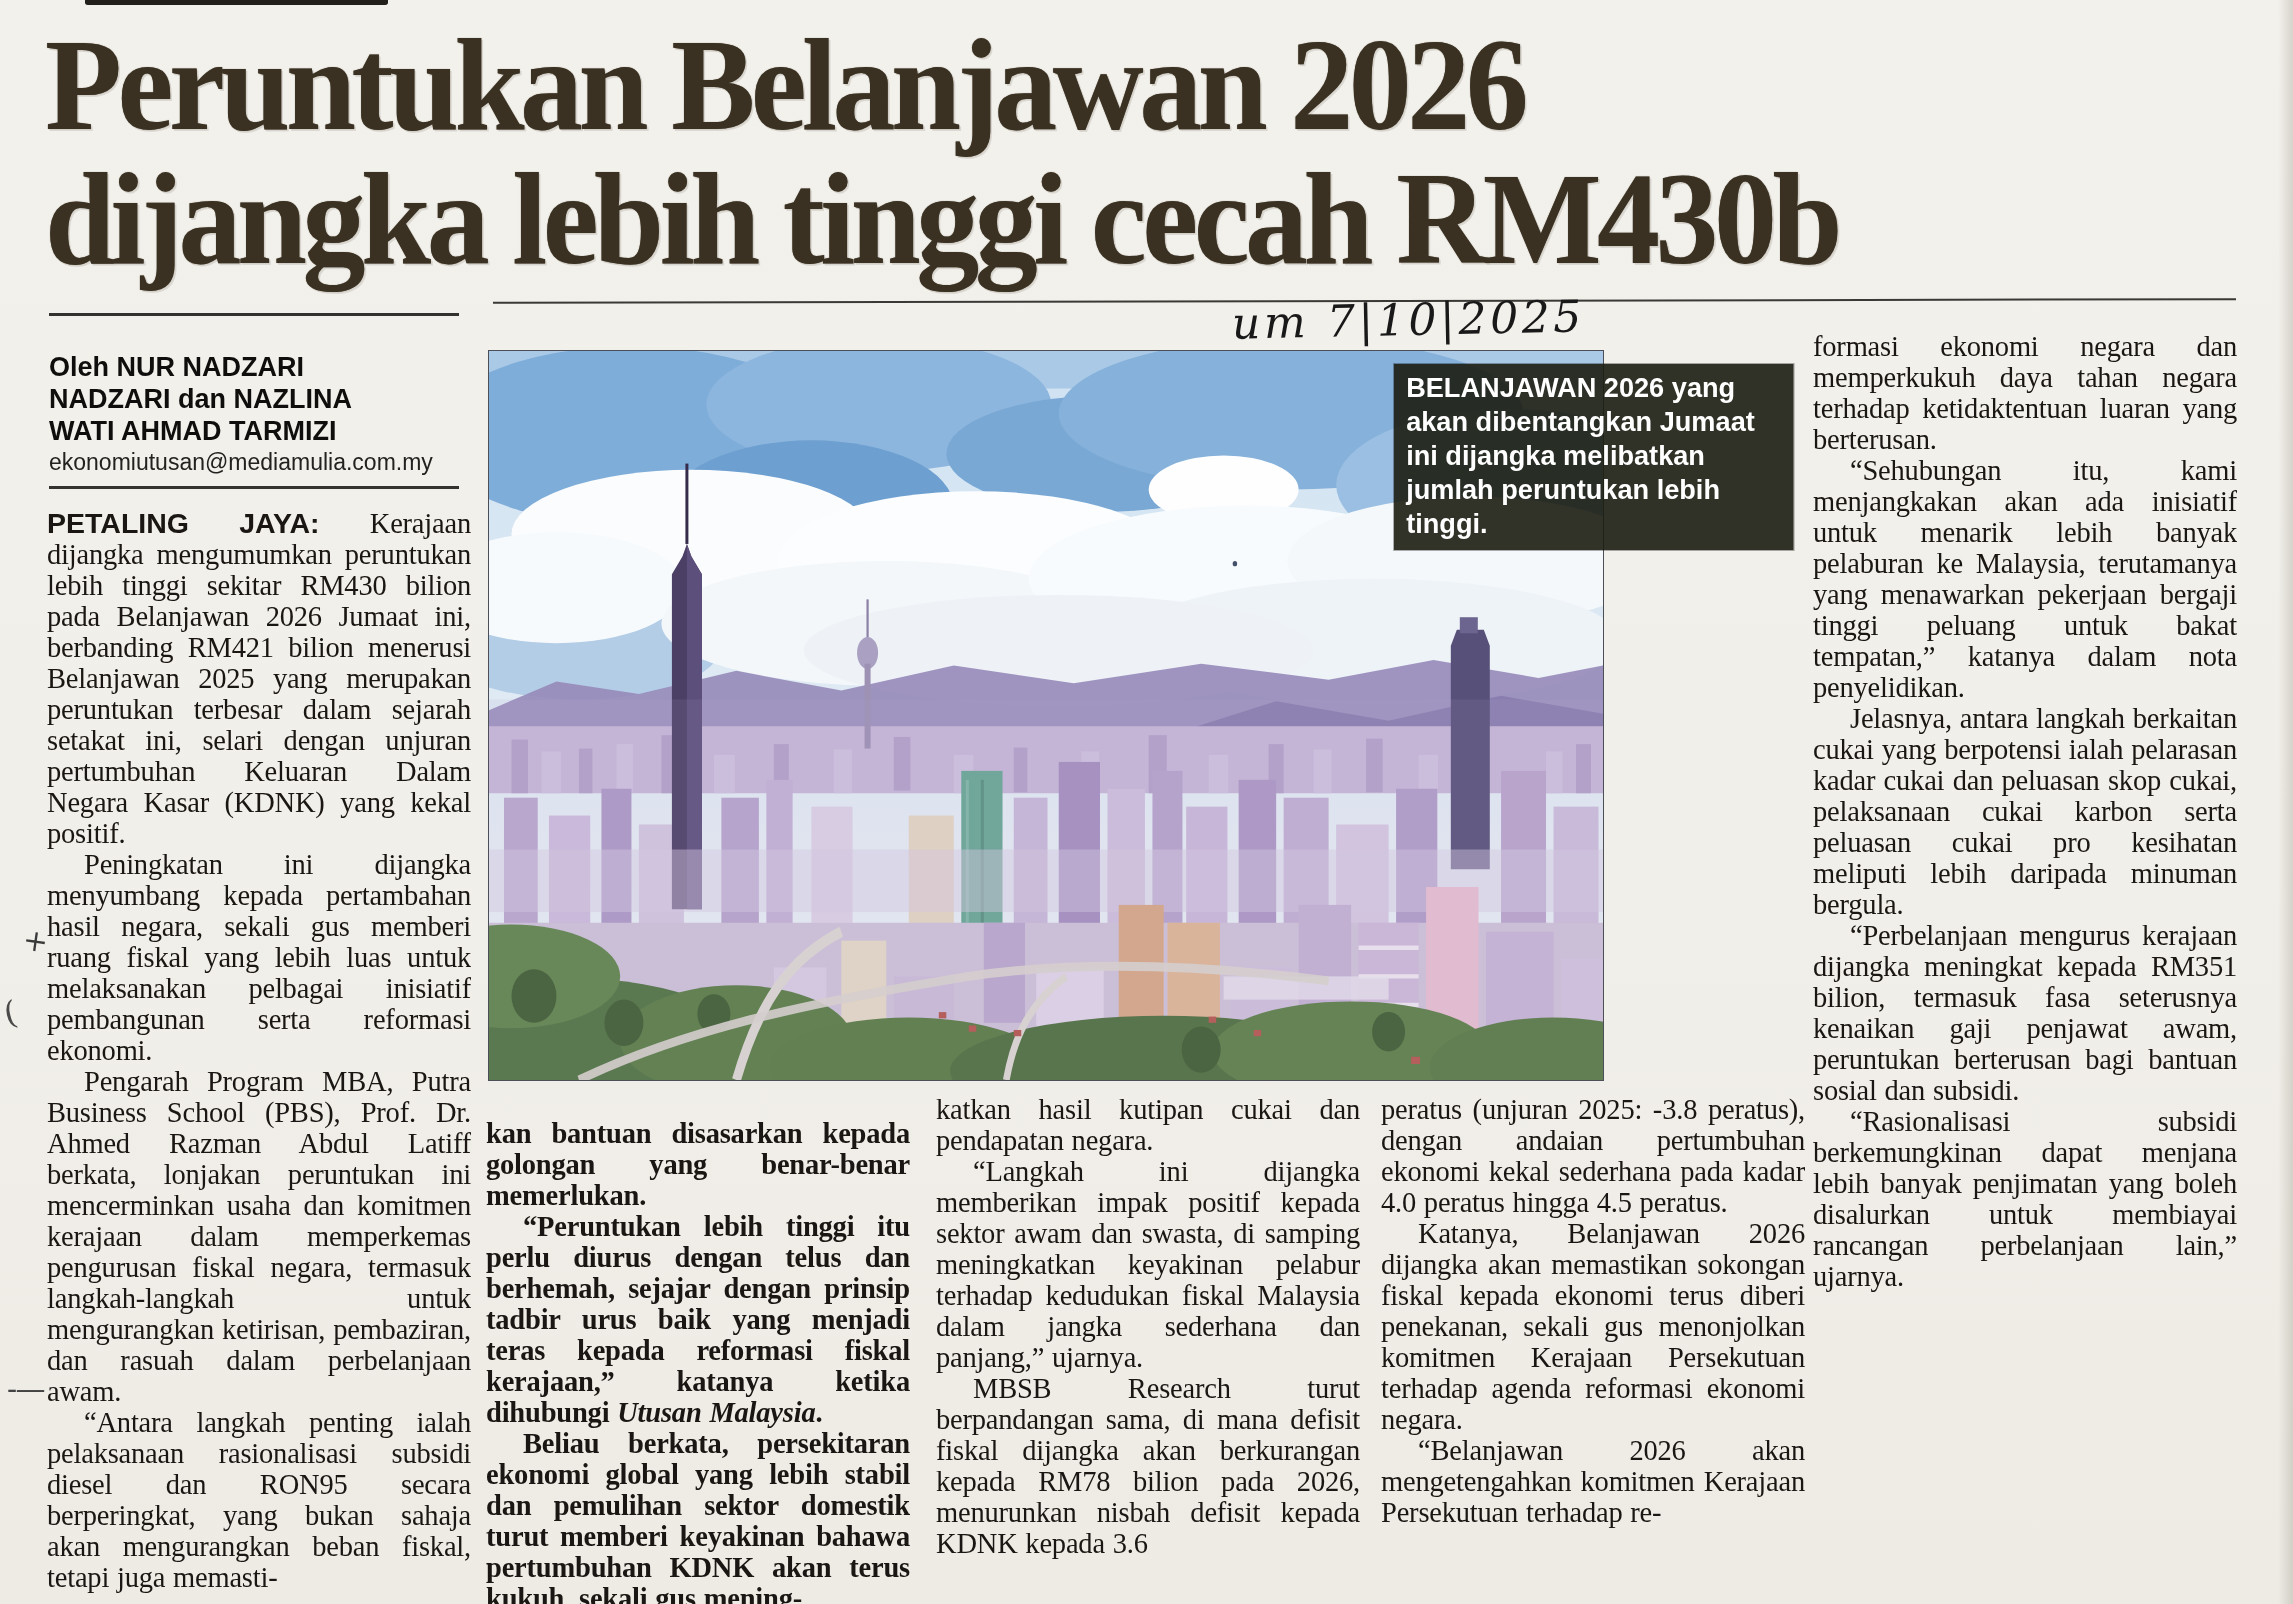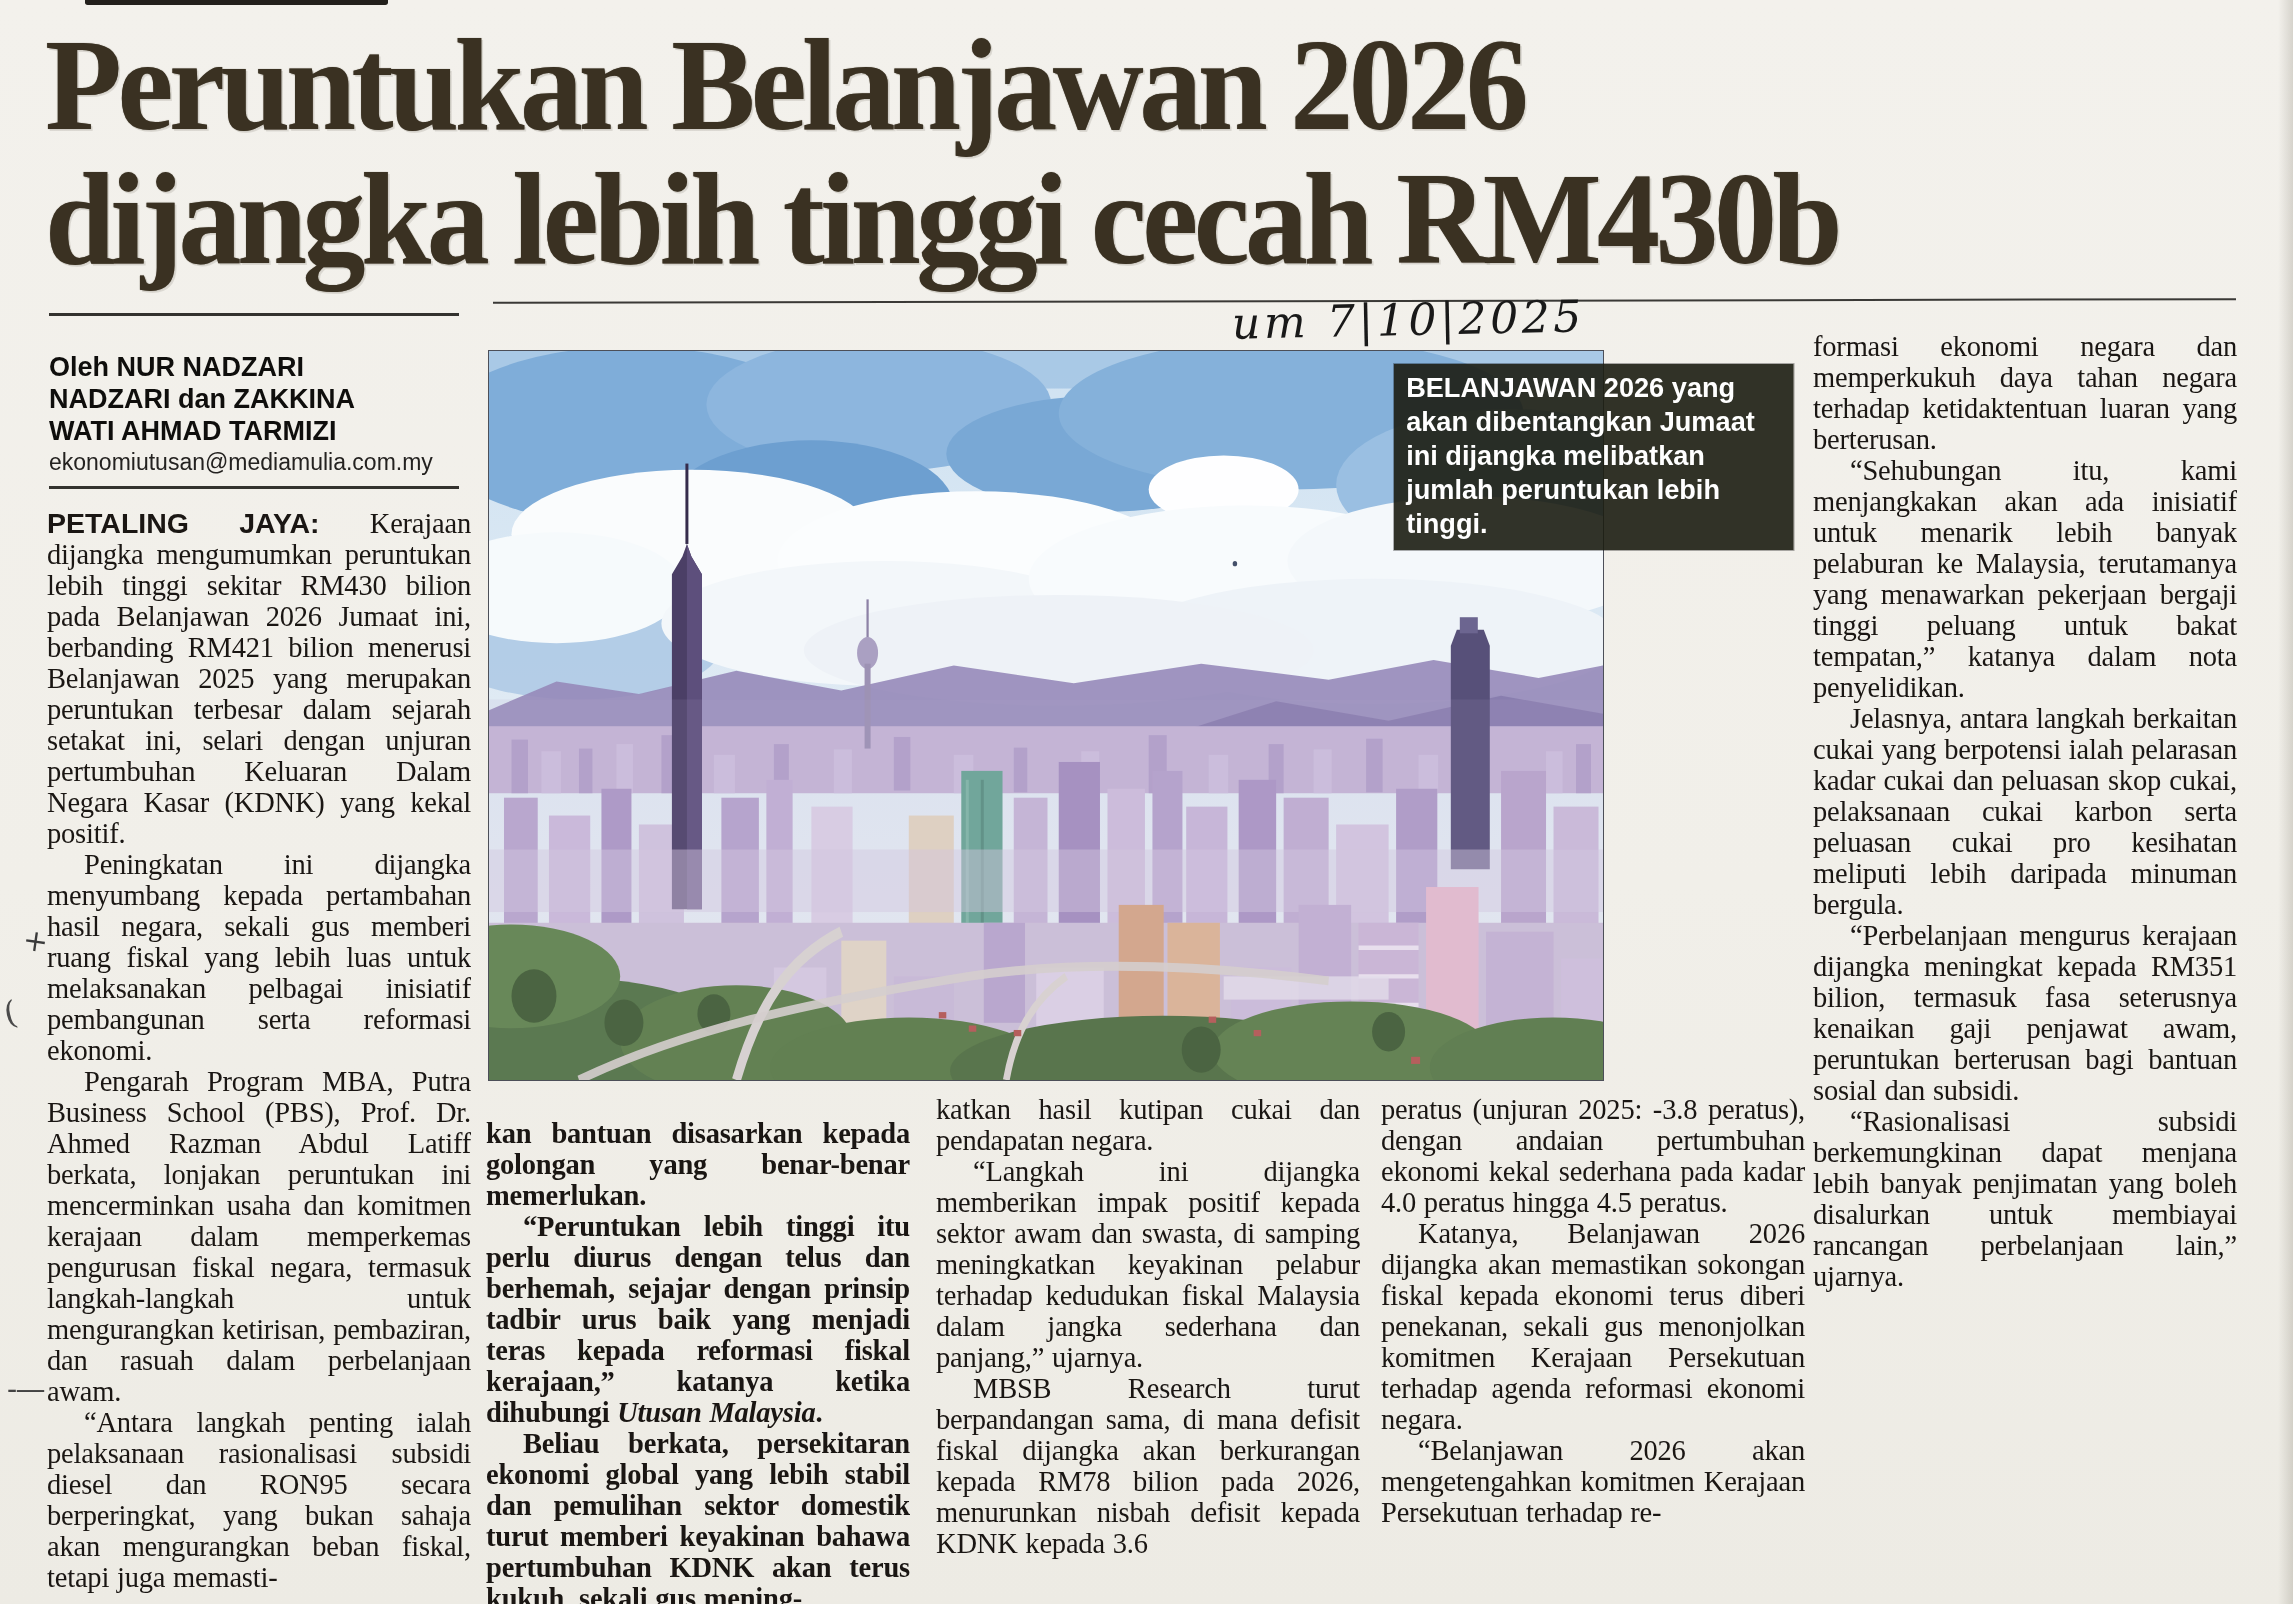--- a/index.html
+++ b/index.html
@@ -67,21 +67,21 @@
     <span class="hl">dijangka lebih tinggi cecah RM430b</span>
   </div>
 
   <div class="rule-thin" style="left:493px;top:300px;width:1743px;transform:rotate(-0.12deg);"></div>
 
   <div class="handnote">um 7|10|2025</div>
 
   <div class="rule" style="left:49px;top:313px;width:410px;"></div>
   <div class="byline">
     <div>Oleh NUR NADZARI</div>
-    <div>NADZARI dan ZAKKINA</div>
+    <div>NADZARI dan NAZLINA</div>
     <div>WATI AHMAD TARMIZI</div>
     <div class="email">ekonomiutusan@mediamulia.com.my</div>
   </div>
   <div class="rule" style="left:49px;top:486px;width:410px;"></div>
 
   <div class="mark mark-plus">+</div>
   <div class="mark mark-curl">(</div>
   <div class="mark mark-dash">-—</div>
 
   <div class="photo">

